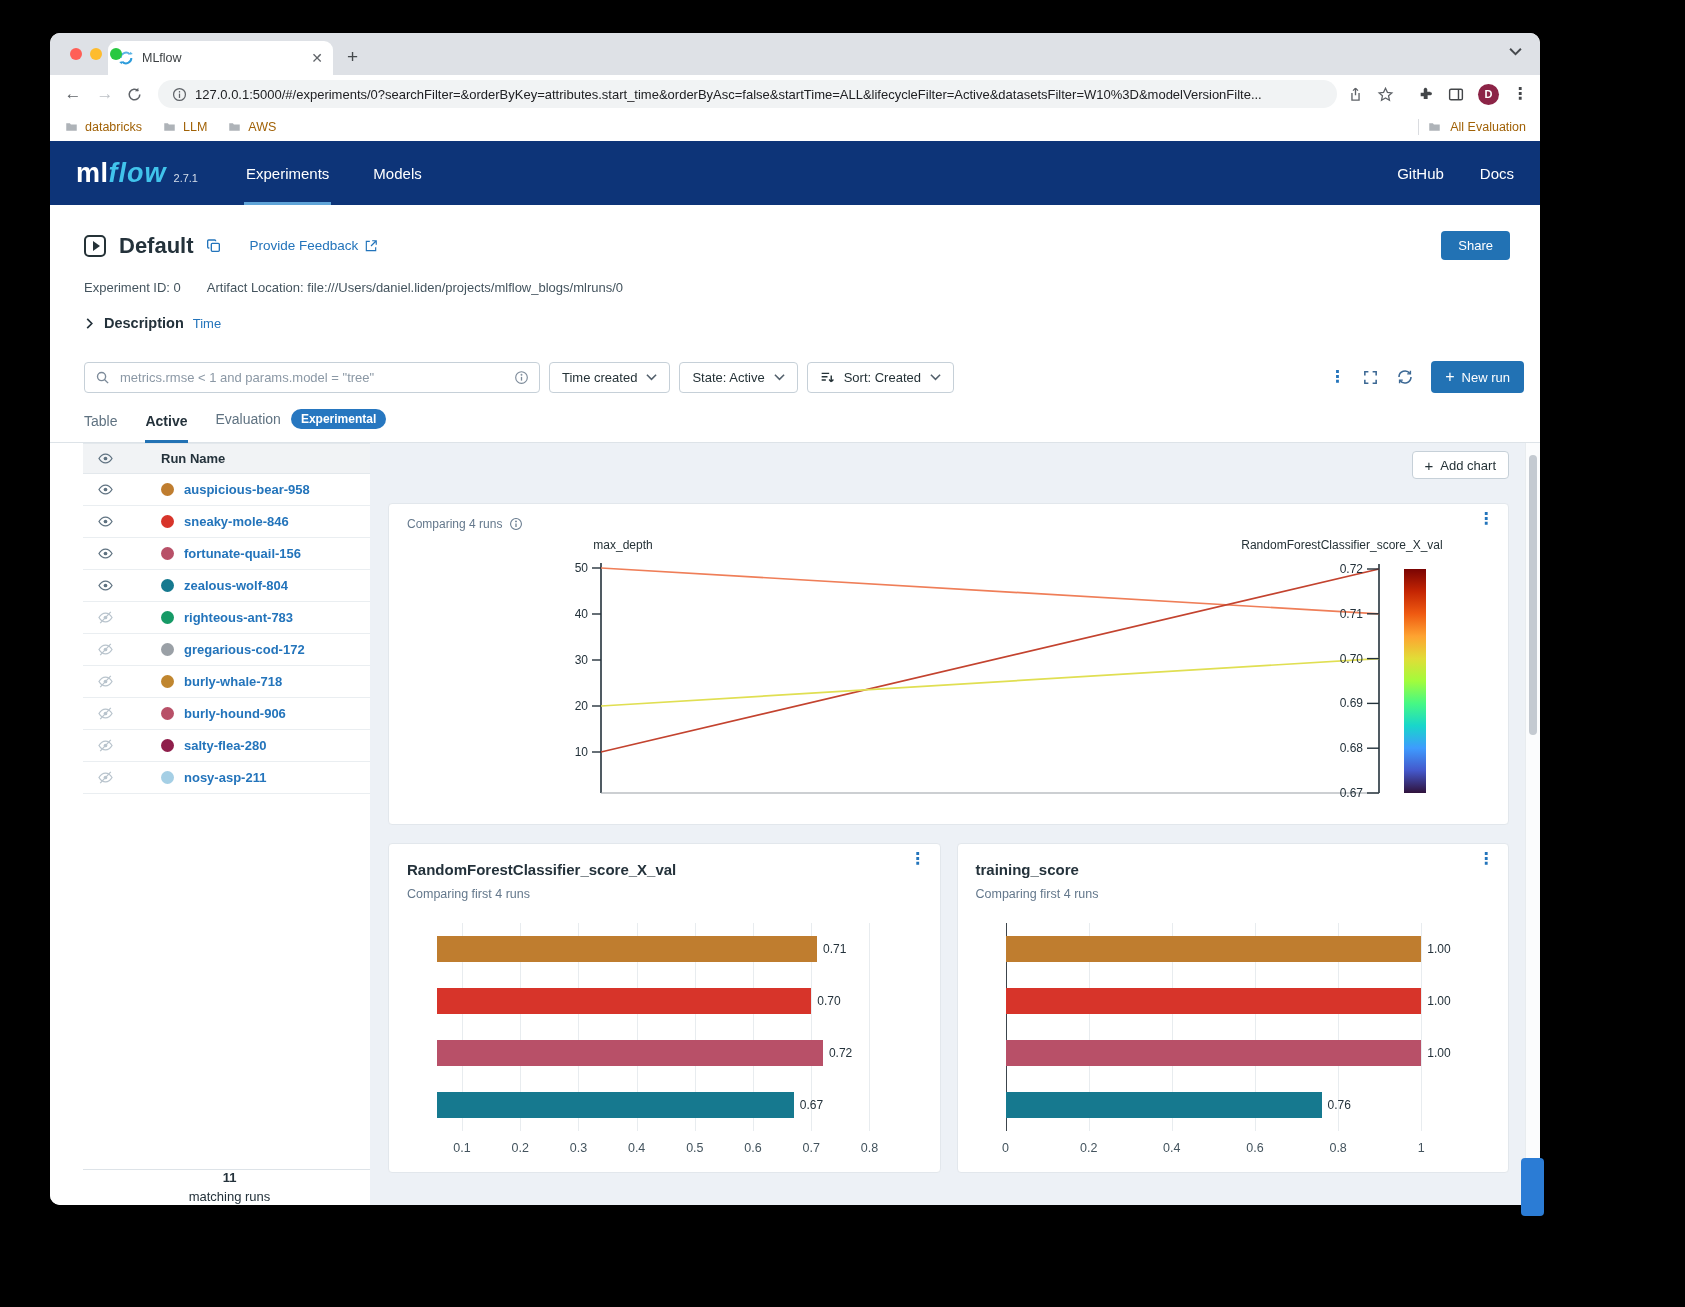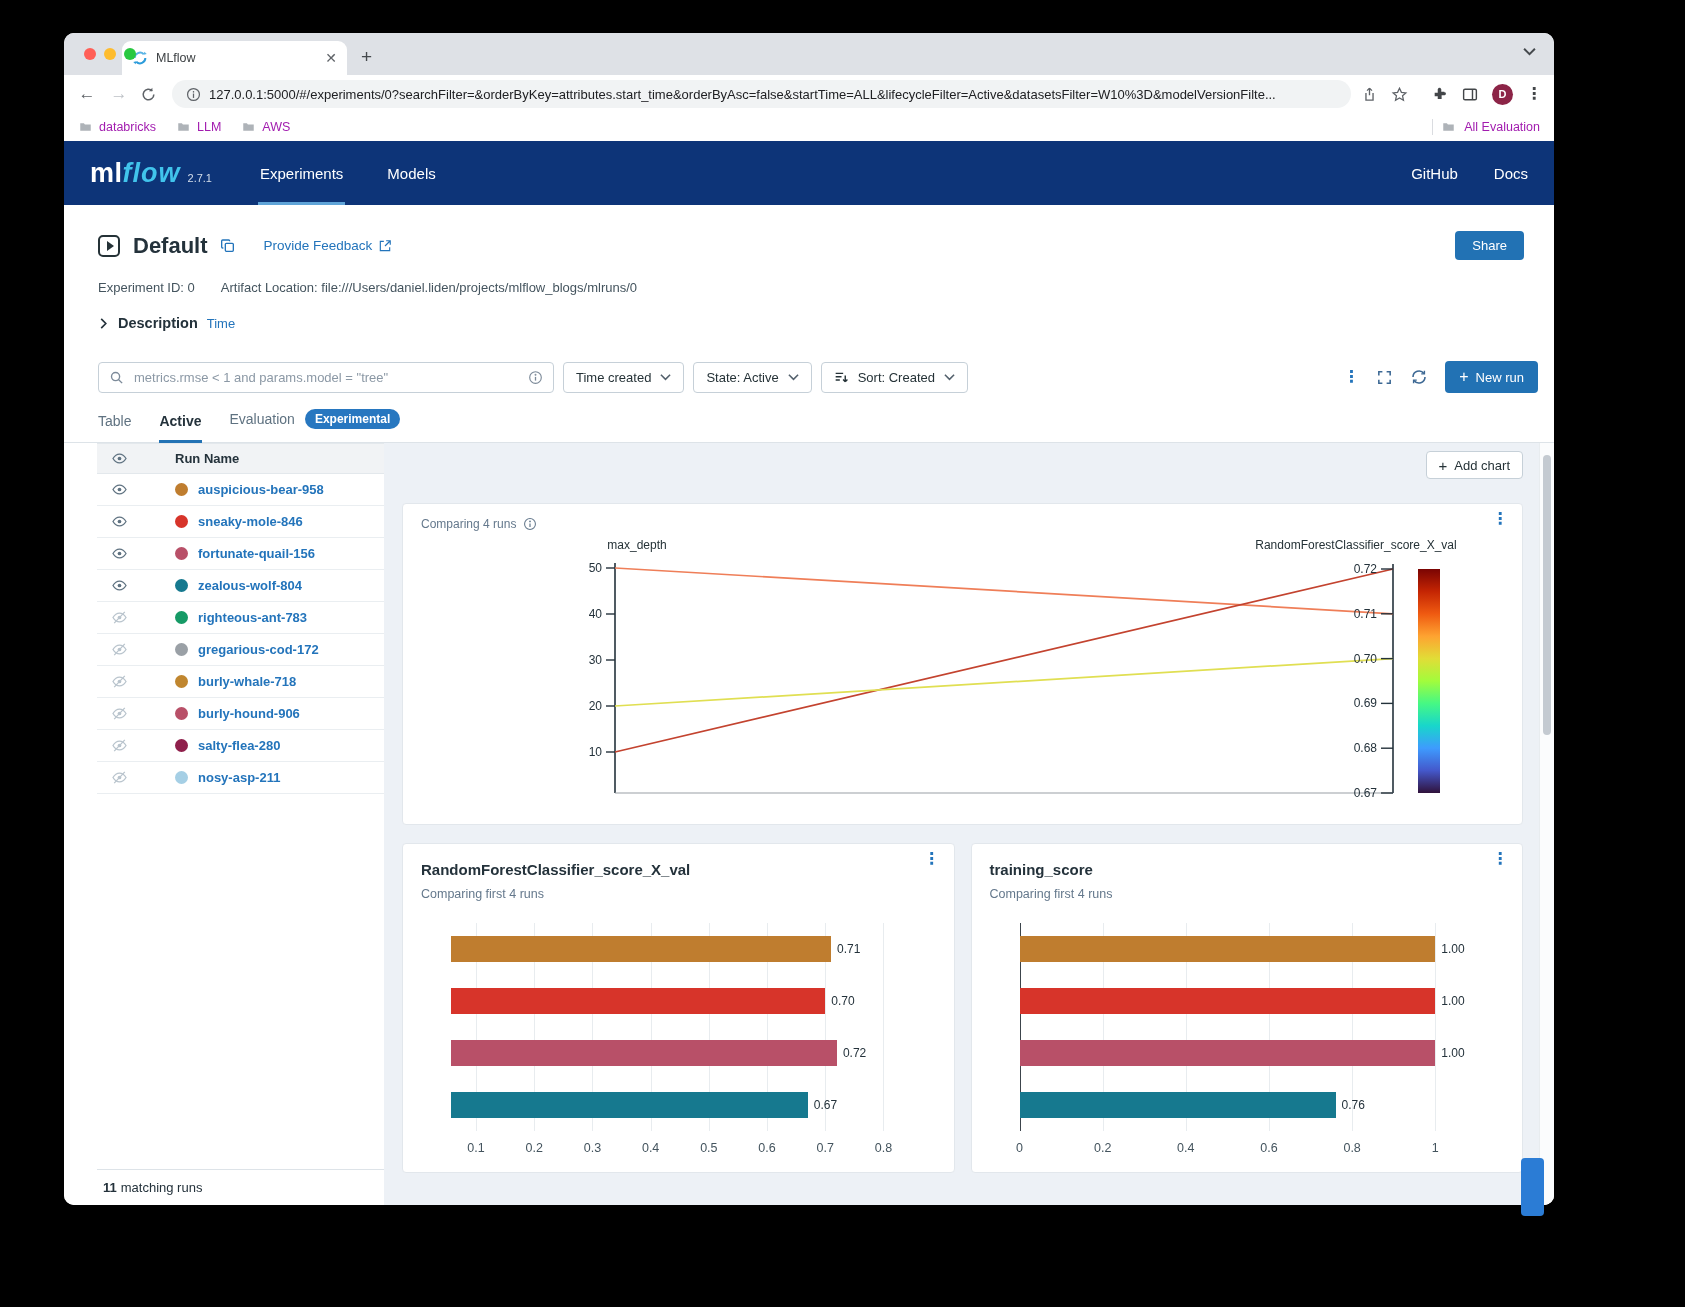--- a/index.html
+++ b/index.html
@@ -1,34 +1,34 @@
 <!DOCTYPE html>
 <html><head>
 <meta charset="utf-8">
 <style>
   html,body{margin:0;padding:0;width:1685px;height:1307px;background:#000;font-family:"Liberation Sans","DejaVu Sans",sans-serif;-webkit-font-smoothing:antialiased;}
   *{box-sizing:border-box;}
-  .window{position:absolute;left:64px;top:33px;width:1490px;height:1172px;background:#fff;border-radius:10px;overflow:hidden;box-shadow:0 12px 40px rgba(0,0,0,.65);z-index:2;}
+  .window{position:absolute;left:50px;top:33px;width:1490px;height:1172px;background:#fff;border-radius:10px;overflow:hidden;box-shadow:0 12px 40px rgba(0,0,0,.65);z-index:2;}
   
   .tabstrip{height:42px;background:#dee1e6;display:flex;align-items:flex-end;position:relative;}
   .traffic{position:absolute;left:20px;top:15px;display:flex;gap:8px;}
   .traffic span{width:12px;height:12px;border-radius:50%;}
   .tab{margin-left:58px;width:225px;height:34px;background:#fff;border-radius:9px 9px 0 0;display:flex;align-items:center;padding:0 10px;gap:8px;}
   .tab-title{font-size:12.5px;color:#3c4043;flex:1;}
   .tab-close{color:#5f6368;font-size:14px;line-height:1;cursor:default;}
   .newtab{margin:0 0 7px 14px;color:#45494d;font-size:19px;}
   .strip-chevron{position:absolute;right:18px;top:14px;color:#45494d;}
   .urlrow{height:38px;background:#fff;display:flex;align-items:center;padding:0 12px;gap:10px;}
   .navbtn{font-size:17px;color:#5f6368;width:22px;text-align:center;}
   .navbtn.disabled{color:#bdc1c6;}
   .urlpill{flex:1;height:28px;background:#f1f3f4;border-radius:14px;display:flex;align-items:center;padding:0 14px;gap:8px;min-width:0;}
   .urltext{font-size:13px;color:#202124;white-space:nowrap;overflow:hidden;}
   .chromeicons{display:flex;align-items:center;gap:13px;}
   .avatar{width:21px;height:21px;border-radius:50%;background:#8c2447;color:#fff;font-size:11px;display:flex;align-items:center;justify-content:center;font-weight:700;}
-  .bookmarks{height:28px;background:#fff;display:flex;align-items:center;padding:0 14px;gap:20px;font-size:12.5px;color:#a21caf;}
+  .bookmarks{height:28px;background:#fff;display:flex;align-items:center;padding:0 14px;gap:20px;font-size:12.5px;color:#a16207;}
   .bm{display:flex;align-items:center;gap:6px;}
   .bm-right{margin-left:auto;display:flex;align-items:center;gap:8px;}
   .bm-sep{width:1px;height:16px;background:#dadce0;}
   
   .mlnav{height:64px;background:#0d3478;display:flex;align-items:center;padding:0 26px;color:#fff;}
   .logo{display:flex;align-items:baseline;}
   .logo-ml{font-size:27px;font-weight:800;letter-spacing:.5px;}
   .logo-flow{font-size:27px;font-weight:700;font-style:italic;color:#41c4ec;letter-spacing:1px;}
   .logo-ver{font-size:11px;color:#d6dfeb;margin-left:7px;}
   .mlnav-items{display:flex;margin-left:46px;height:64px;}
@@ -66,21 +66,21 @@
   .runpanel{width:287px;display:flex;flex-direction:column;border-top:1px solid #e3e8ec;}
   .runhead{height:30px;background:#f1f3f5;border-bottom:1px solid #e3e8ec;display:flex;align-items:center;padding-left:14px;}
   .runhead .eyecol{width:64px;color:#5f7281;display:flex;}
   .runhead-label{font-size:13px;font-weight:700;color:#24323b;}
   .runrow{height:32px;display:flex;align-items:center;padding-left:14px;border-bottom:1px solid #eaeef1;}
   .runrow .eyecol{width:64px;display:flex;}
   .eyecol.on{color:#5f7281;}
   .eyecol.off{color:#b9c4cd;}
   .dot{width:13px;height:13px;border-radius:50%;margin-right:10px;flex:none;}
   .runname{font-size:13px;color:#2374bb;white-space:nowrap;font-weight:bold;}
-  .runfoot{margin-top:auto;border-top:1px solid #dde3e8;height:36px;display:flex;align-items:center;padding-left:6px;font-size:13px;color:#24323b;gap:4px;}
+  .runfoot{margin-top:auto;border-top:1px solid #dde3e8;height:36px;display:flex;align-items:center;padding-left:6px;font-size:13px;color:#24323b;gap:4px;flex-direction:column;}
   .runfoot b{font-weight:700;}
   
   .chartspanel{flex:1;background:#edf1f6;padding:8px 16px 18px 18px;display:flex;flex-direction:column;min-width:0;}
   .addchart-row{display:flex;justify-content:flex-end;}
   .addchart{background:#fff;border:1px solid #c6d0d8;border-radius:4px;height:28px;display:flex;align-items:center;gap:7px;padding:0 12px;font-size:13px;color:#253237;}
   .card{background:#fff;border:1px solid #e2e7ec;border-radius:4px;position:relative;}
   .card1{margin-top:24px;height:322px;padding:13px 18px;}
   .card1-head{display:flex;align-items:center;gap:7px;font-size:12px;color:#64788c;}
   .card-kebab{position:absolute;right:14px;top:10px;}
   .cardsrow{margin-top:18px;display:flex;gap:16px;flex:1;min-height:0;}

